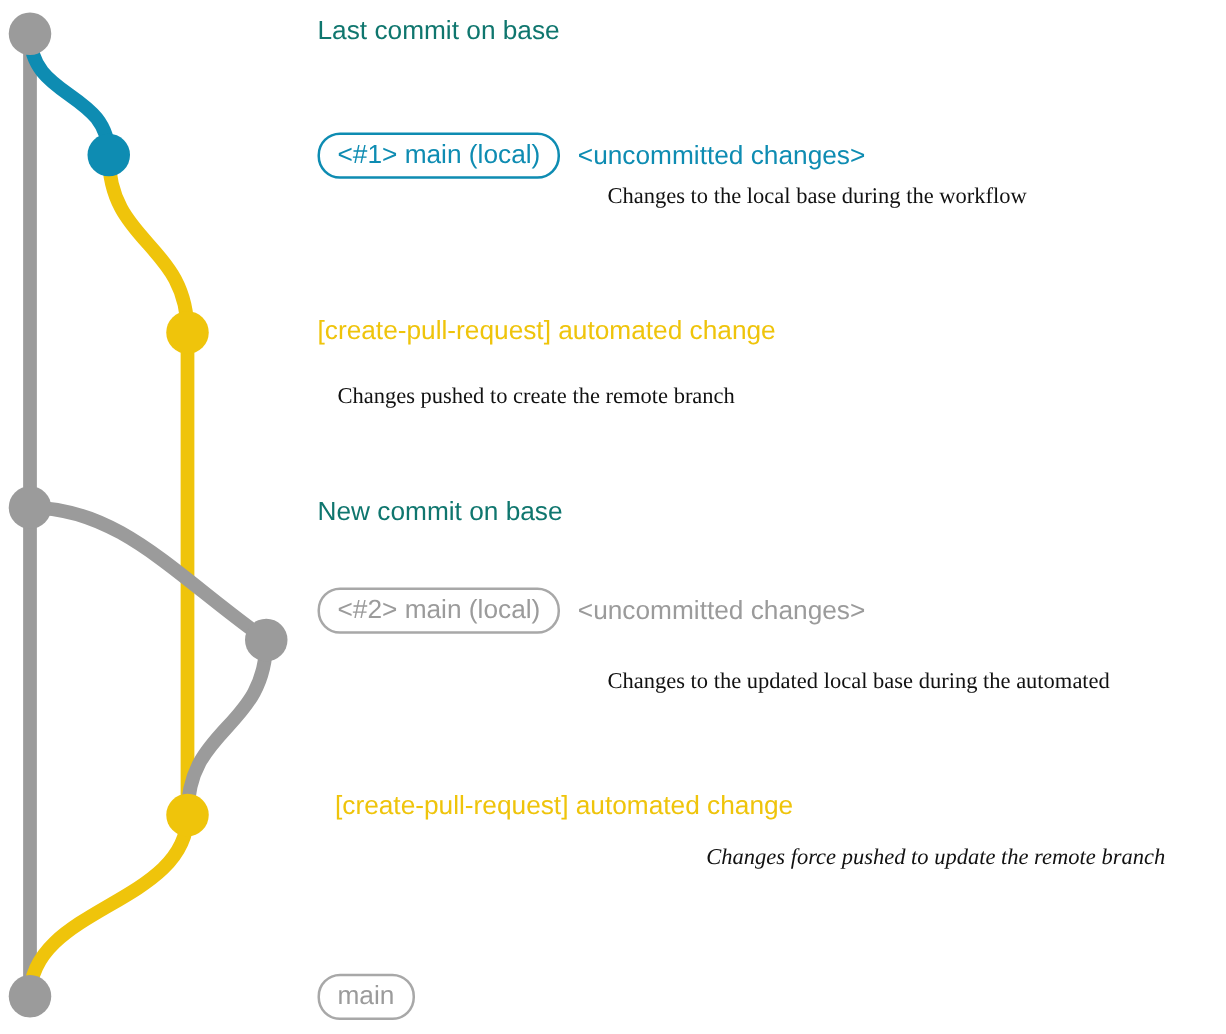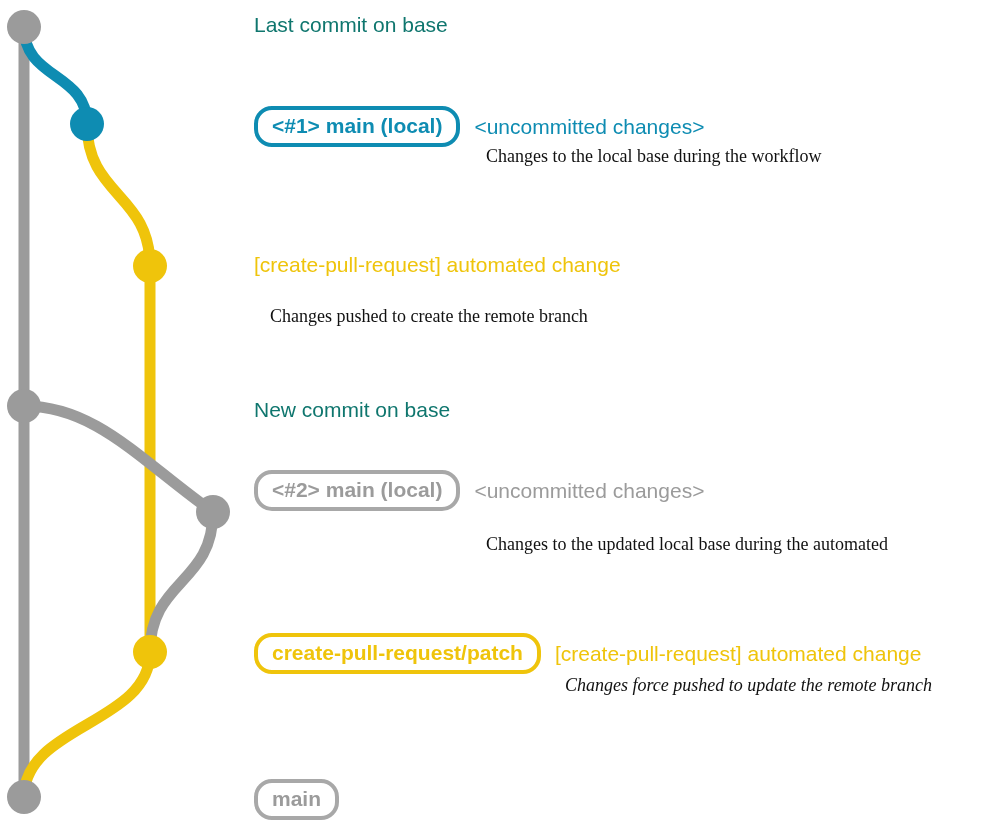--- a/index.html
+++ b/index.html
@@ -27,29 +27,28 @@
   .row {
     position: absolute;
     display: flex;
     align-items: center;
     white-space: nowrap;
   }
 
   
   .pill {
     display: inline-block;
-    border: 4px solid #ef4444;
+    border: 2px solid #ef4444;
     border-radius: 18px;
     padding: 5px 14px 6px 14px;
     font-size: 21px;
     line-height: 22px;
     color: #9b9b9b;
     background: #ffffff;
     font-family: "Liberation Sans", sans-serif;
-    font-weight: bold;
   }
   .pill.teal   { border-color: #0e8cb2; color: #0e8cb2; }
   .pill.yellow { border-color: #efc40b; color: #efc40b; }
   .pill.gray   { border-color: #a8a8a8; color: #9b9b9b; }
 
   
   .subject {
     font-size: 21px;
     line-height: 24px;
     font-family: "Liberation Sans", sans-serif;
@@ -136,20 +135,19 @@
 
 <div class="note" id="note-new-commit">New commit on base</div>
 
 <div class="row" id="row-local-2">
   <span class="pill gray">&lt;#2&gt; main (local)</span>
   <span class="subject gray">&lt;uncommitted changes&gt;</span>
 </div>
 <div class="desc" id="desc-local-2">Changes to the updated local base during the automated</div>
 
 <div class="row" id="row-auto-2">
-  <span class="pill yellow">create-pull-request/patch</span>
   <span class="subject yellow">[create-pull-request] automated change</span>
 </div>
 <div class="desc" id="desc-auto-2">Changes force pushed to update the remote branch</div>
 
 <div class="row" id="row-merge">
   <span class="pill gray">main</span>
 </div>
 
 </body></html>

